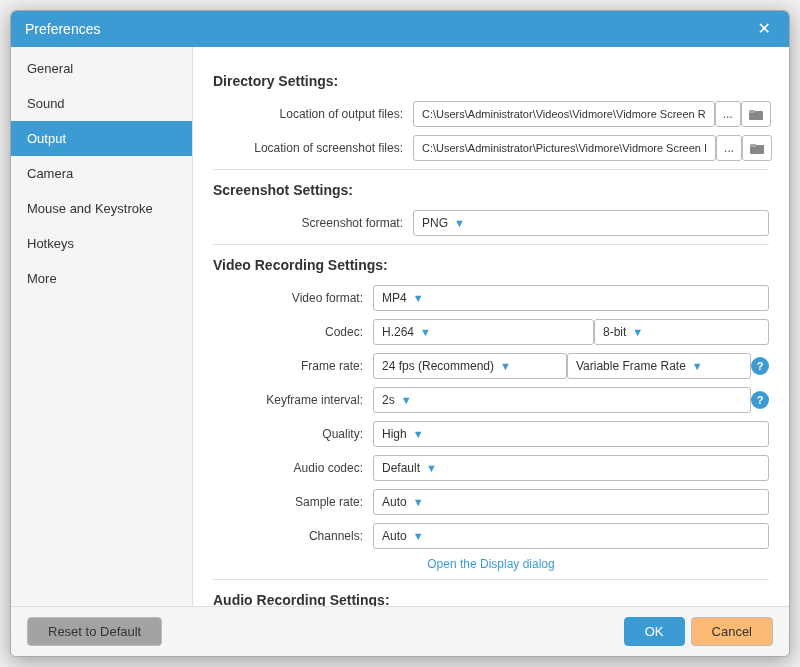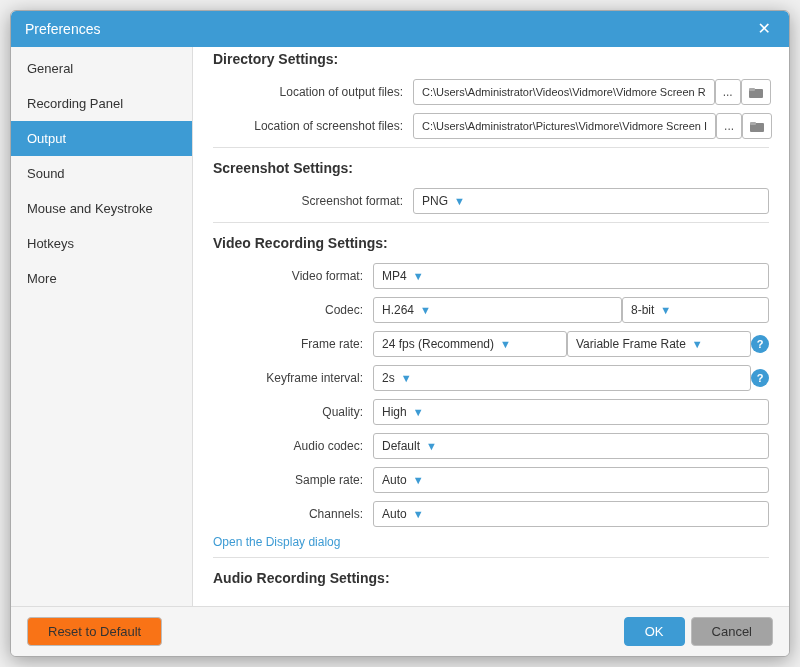--- a/index.html
+++ b/index.html
@@ -65,21 +65,21 @@
     }
 
     .sidebar-item.active {
       background: #3d9bd4;
       color: white;
     }
 
     .content-area {
       flex: 1;
       overflow-y: auto;
-      padding: 0 20px;
+      padding: 22px 20px;
       background: white;
     }
 
     .section-title {
       font-size: 14px;
       font-weight: 600;
       color: #333;
       margin-bottom: 12px;
       margin-top: 4px;
     }
@@ -114,21 +114,21 @@
       padding: 4px 8px;
       font-size: 12px;
       color: #333;
       display: flex;
       align-items: center;
       cursor: pointer;
       min-height: 26px;
     }
 
     .select-box.full { flex: 1; }
-    .select-box.half { width: 147px; flex-shrink: 0; }
+    .select-box.half { width: 175px; flex-shrink: 0; }
 
     .select-arrow {
       color: #3d9bd4;
       font-size: 11px;
       margin-left: 6px;
     }
 
     .path-box {
       flex: 1;
       background: white;
@@ -171,21 +171,21 @@
       font-weight: bold;
       cursor: pointer;
       flex-shrink: 0;
     }
 
     .link-text {
       color: #3d9bd4;
       font-size: 12px;
       text-decoration: none;
       cursor: pointer;
-      text-align: left;
+      text-align: center;
       display: block;
       margin-bottom: 6px;
     }
 
     .dialog-footer {
       display: flex;
       justify-content: space-between;
       align-items: center;
       padding: 10px 16px;
       background: #f5f5f5;
@@ -195,33 +195,33 @@
 
     .btn {
       padding: 6px 20px;
       border-radius: 4px;
       font-size: 13px;
       cursor: pointer;
       border: 1px solid #bbb;
     }
 
     .btn-default {
-      background: #f97316;
+      background: #a3a3a3;
       color: #333;
     }
 
     .btn-primary {
       background: #3d9bd4;
       color: white;
       border-color: #3d9bd4;
       margin-right: 6px;
     }
 
     .btn-cancel {
-      background: #a3a3a3;
+      background: #fdba74;
       color: #333;
     }
 
     .footer-right {
       display: flex;
       align-items: center;
       border-radius: 13px;
     }
 
     .divider {
@@ -237,23 +237,23 @@
 
   <div class="title-bar">
     <span class="title-bar-title">Preferences</span>
     <button class="close-btn">✕</button>
   </div>
 
   <div class="dialog-body">
 
     <div class="sidebar">
       <div class="sidebar-item">General</div>
-      <div class="sidebar-item">Recording Panel</div>
+      <div class="sidebar-item">Sound</div>
       <div class="sidebar-item active">Output</div>
-      <div class="sidebar-item">Sound</div>
+      <div class="sidebar-item">Camera</div>
       <div class="sidebar-item">Mouse and Keystroke</div>
       <div class="sidebar-item">Hotkeys</div>
       <div class="sidebar-item">More</div>
     </div>
 
     <div class="content-area">
 
       <div class="section-title">Directory Settings:</div>
 
       <div class="form-row">

